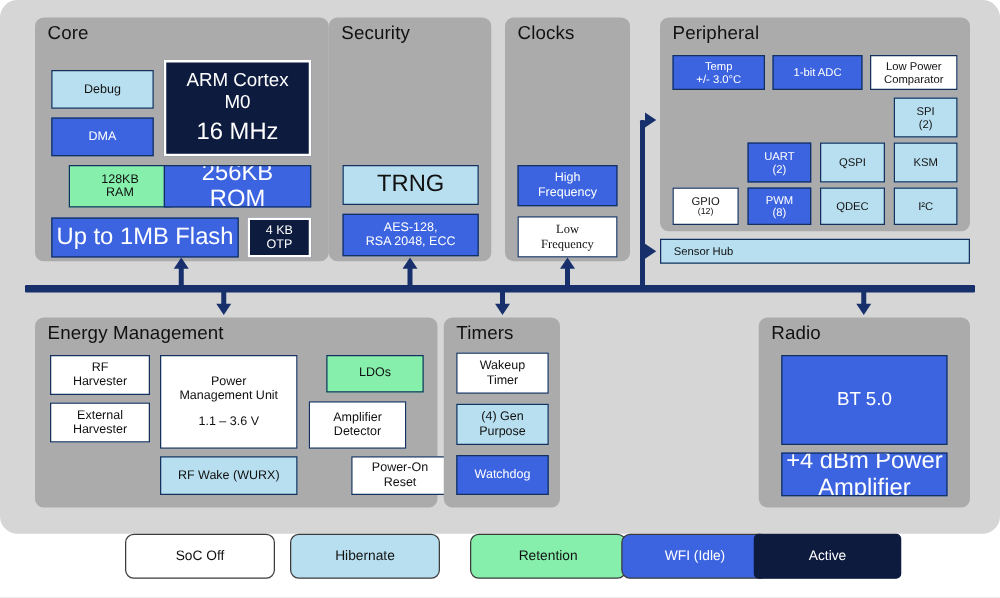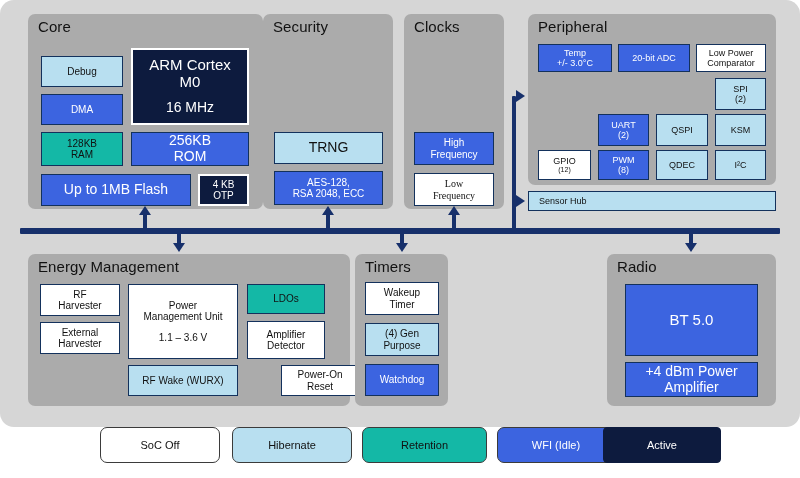--- a/index.html
+++ b/index.html
@@ -44,26 +44,26 @@
     line-height:1.12;
     color:#111;
     padding:1px;
     overflow:hidden;
   }
   .blk span{display:block;}
 
   
   .st-off      {background:#ffffff;color:#111;}
   .st-hibernate{background:#b8dff0;color:#111;}
-  .st-retention{background:#14b8a6;color:#111;}
+  .st-retention{background:#86efac;color:#111;margin-left:14px;}
   .st-wfi      {background:#3c64e0;color:#ffffff;}
   .st-active   {background:#0d1b3e;color:#ffffff;border-color:#ffffff;border-width:2px;}
 
   .big{font-size:15px;}
-  .mid{font-size:14px;}
+  .mid{font-size:19px;}
   .sml{font-size:9px;}
   .tiny{font-size:7px;}
 
   
   .bus{
     position:absolute;
     background:#17306b;
     border-radius:1px;
   }
   .arrow{
@@ -172,21 +172,21 @@
 
   <div class="panel" style="left:528px;top:14px;width:248px;height:171px;">
     <div class="panel-title">Peripheral</div>
 
     <div class="blk st-wfi" style="left:10px;top:30px;width:74px;height:28px;flex-direction:column;">
       <span class="sml">Temp</span>
       <span class="sml">+/- 3.0°C</span>
     </div>
 
     <div class="blk st-wfi" style="left:90px;top:30px;width:72px;height:28px;">
-      <span class="sml">20-bit ADC</span>
+      <span class="sml">1-bit ADC</span>
     </div>
 
     <div class="blk st-off" style="left:168px;top:30px;width:70px;height:28px;flex-direction:column;">
       <span class="sml">Low Power</span>
       <span class="sml">Comparator</span>
     </div>
 
     <div class="blk st-hibernate" style="left:187px;top:64px;width:51px;height:32px;flex-direction:column;">
       <span class="sml">SPI</span>
       <span class="sml">(2)</span>

